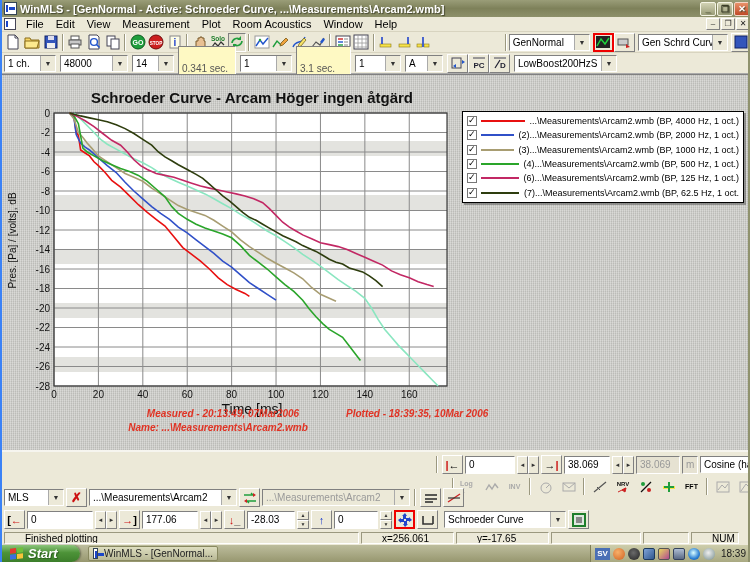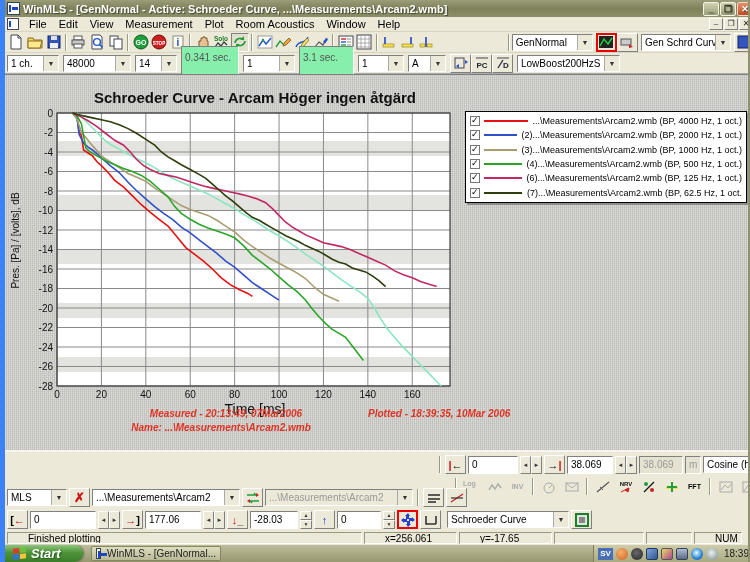--- a/index.html
+++ b/index.html
@@ -1,17 +1,17 @@
 <!DOCTYPE html>
 <html><head>
 <meta charset="utf-8">
 <style>
   *{box-sizing:border-box;margin:0;padding:0}
   body{font-family:"Liberation Sans",sans-serif;background:#555}
-  #screen{position:relative;width:750px;height:562px;background:#ece9d8;overflow:hidden;border-left:5px solid #3b82f6;border-right:2px solid #8f926d}
+  #screen{position:relative;width:750px;height:562px;background:#ece9d8;overflow:hidden;border-left:2px solid #3b82f6;border-right:2px solid #8f926d}
   
   .titlebar{position:absolute;top:0;left:0;width:750px;height:17px;background:linear-gradient(180deg,#9a9d78 0%,#7e815a 50%,#8d906a 100%);display:flex;align-items:center;padding:0 2px;color:#fff;font-size:11px;font-weight:bold;text-shadow:1px 1px 1px #44462e}
   .appicon{width:13px;height:13px;background:#fff;border:1px solid #345;margin-right:3px;position:relative}
   .appicon:before{content:"";position:absolute;left:1px;top:2px;width:2px;height:7px;background:#1b46c8}
   .appicon:after{content:"";position:absolute;left:4px;top:4px;width:6px;height:3px;background:#1b46c8}
   .tb-btns{margin-left:auto;display:flex;gap:1px}
   .tb-btn{width:16px;height:14px;border:1px solid #f4f4e4;border-radius:2px;background:linear-gradient(180deg,#d2d2b4,#9a9d78);color:#3a3c26;font-size:9px;line-height:12px;text-align:center;font-weight:bold}
   .tb-close{background:linear-gradient(180deg,#e8926a,#c04a28);color:#fff;border-color:#f4d4c4}
   
   .menubar{position:absolute;top:17px;left:0;width:750px;height:15px;background:#ece9d8;display:flex;align-items:center;font-size:11px;border-bottom:1px solid #d8d4c0}
@@ -23,21 +23,21 @@
   
   .toolbar1{position:absolute;top:32px;left:0;width:750px;height:21px;background:#ece9d8;display:flex;align-items:center;padding-left:2px;border-bottom:1px solid #d8d4c0}
   .toolbar2{position:absolute;top:53px;left:0;width:750px;height:21px;background:#ece9d8;display:flex;align-items:center;padding-left:2px;border-bottom:1px solid #aaa;font-size:10px}
   .tbtn{width:21px;height:19px;display:flex;align-items:center;justify-content:center;background:#ece9d8;border:1px solid transparent}
   .tbtn.pressed{border-color:#808080 #fff #fff #808080;background:#e2dfcd}
   .tsep{width:2px;height:17px;border-left:1px solid #9b987f;border-right:1px solid #fff;margin:0 2px}
   .combo{display:flex;height:17px;border:1px solid;border-color:#808080 #fff #fff #808080;background:#fff;align-items:center;font-size:10px}
   .combo .cval{padding:12px 3px;white-space:nowrap;overflow:hidden;flex:1}
   .combo .cbtn{width:15px;height:100%;background:#ece9d8;border-left:1px solid #aaa;display:flex;align-items:center;justify-content:center;font-size:7px;color:#333}
   .combo.disabled{background:#ece9d8;color:#999}
-  .sunkbox{height:17px;border:1px solid;border-color:#808080 #fff #fff #808080;background:#86efac;color:#555;display:flex;align-items:flex-end;padding:16px 3px;font-size:10px}
+  .sunkbox{height:17px;border:1px solid;border-color:#808080 #fff #fff #808080;background:#fef9c3;color:#555;display:flex;align-items:flex-start;padding:16px 3px;font-size:10px}
   
   .plotwin{position:absolute;top:74px;left:0;width:750px;height:378px;background:#c9c9c5;background-image:repeating-linear-gradient(90deg,rgba(255,255,255,.30) 0 1px,transparent 1px 2px),repeating-linear-gradient(0deg,rgba(110,110,105,.14) 0 1px,transparent 1px 2px);border-top:1px solid #808080;border-bottom:2px solid #f6f5ef}
   .plotarea-bg{position:absolute;left:52px;top:38px;width:393px;height:273px;background:#fff;background-image:repeating-linear-gradient(180deg,transparent 0 28px,#e3e3df 28px 43px,transparent 43px 54px)}
   .chart-title{position:absolute;left:60px;top:14px;width:380px;text-align:center;font-size:15px;font-weight:bold;color:#111}
   .ylabel{position:absolute;left:-60px;top:160px;width:140px;text-align:center;font-size:10px;color:#111;transform:rotate(-90deg)}
   .xlabel{position:absolute;left:60px;top:326px;width:380px;text-align:center;font-size:14px;color:#111}
   svg.chart{position:absolute;left:0;top:0}
   .legend{position:absolute;left:460px;top:36px;width:282px;height:92px;background:#fff;border:1px solid #000;box-shadow:2px 2px 0 rgba(90,90,90,.55);display:flex;flex-direction:column;justify-content:space-around;padding:2px 4px;font-size:9px}
   .lrow{display:flex;align-items:center;height:11px}
   .lcb{width:10px;height:10px;border:1px solid #777;background:#fff;margin-right:4px;position:relative;flex:0 0 auto}
@@ -424,21 +424,21 @@
           <span class="lline" style="background: rgb(194, 40, 100);"></span>
           <span class="llabel">(6)...\Measurements\Arcam2.wmb (BP, 125 Hz, 1 oct.)</span>
         </div>
         <div class="lrow">
           <span class="lcb"></span>
           <span class="lline" style="background: rgb(46, 61, 14);"></span>
           <span class="llabel">(7)...\Measurements\Arcam2.wmb (BP, 62.5 Hz, 1 oct.</span>
         </div>
       </div>
     <span class="redline" style="left:92px;top:333px;width:258px;text-align:center">Measured - 20:13:49, 07Mar2006</span>
-    <span class="redline" style="left:363px;top:333px">Plotted - 18:39:35, 10Mar 2006</span>
+    <span class="redline" style="left:344px;top:333px">Plotted - 18:39:35, 10Mar 2006</span>
     <span class="redline" style="left:82px;top:347px;width:268px;text-align:center">Name: ...\Measurements\Arcam2.wmb</span>
   </div>
 
   <div class="lowerpanel">
 
     <div class="ctlrow" style="left:432px;top:3px">
       <span class="tsep"></span>
       <span class="sbtn">
           <span class="mark"><span class="red">|</span>←</span>
         </span>

